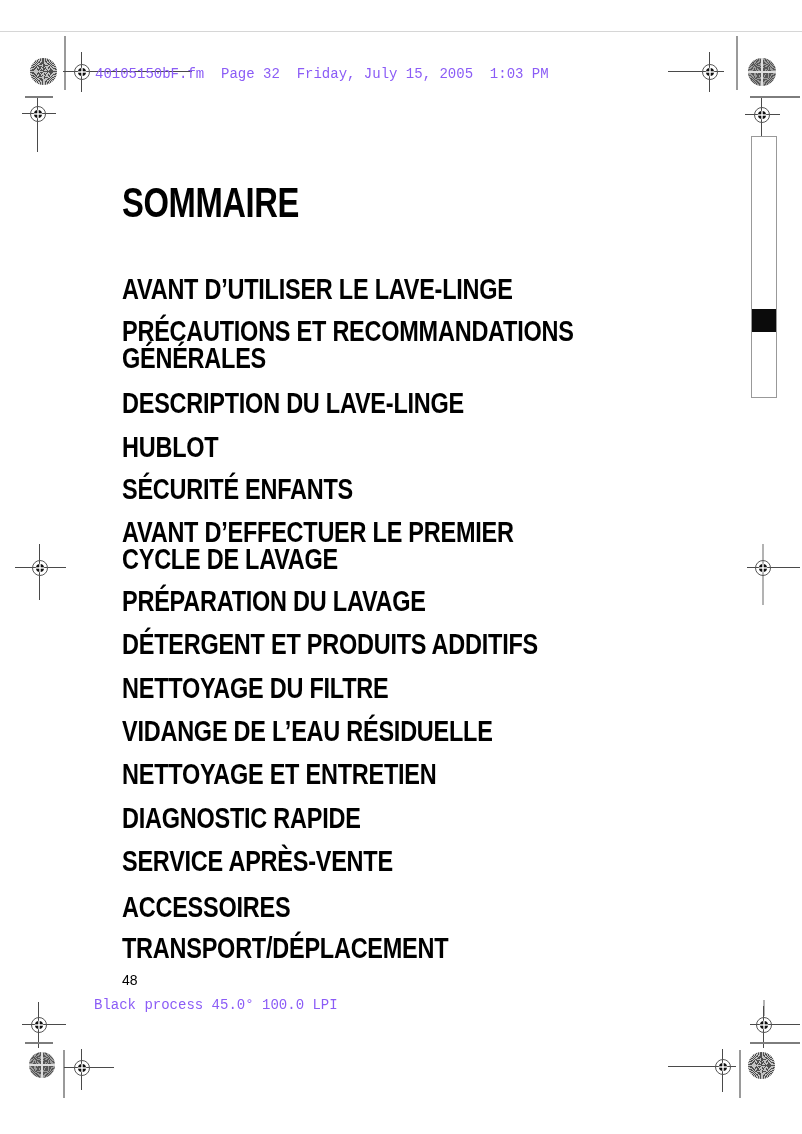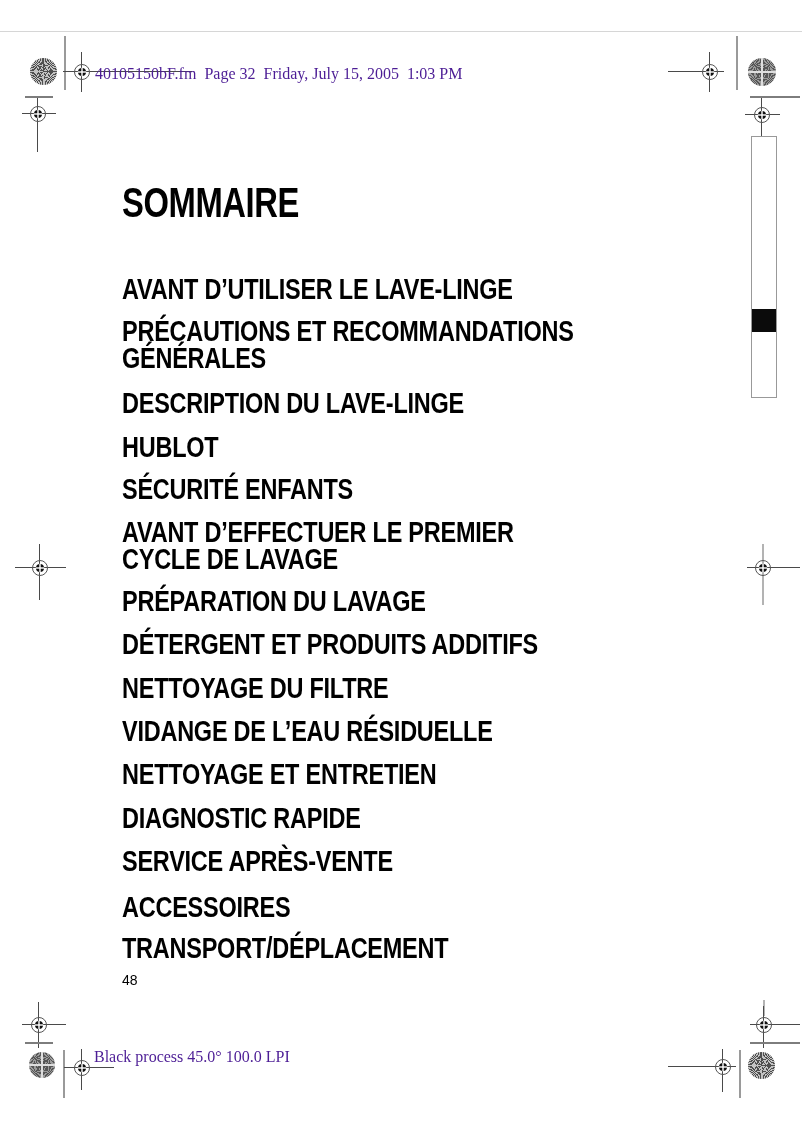--- a/index.html
+++ b/index.html
@@ -18,22 +18,22 @@
   .regmark{position:absolute;width:20px;height:20px;}
   
   .dot{position:absolute;border-radius:50%;}
   .sunburst{background:repeating-conic-gradient(#4f4f4f 0deg 4deg,#c3c3c3 4deg 8deg);}
   .crossdot{background:repeating-conic-gradient(#565656 0deg 3.5deg,#9b9b9b 3.5deg 7deg);}
   .crossdot::before,.crossdot::after{content:"";position:absolute;background:#dedede;}
   .crossdot::before{left:0;right:0;top:50%;height:2px;margin-top:-1px;}
   .crossdot::after{top:0;bottom:0;left:50%;width:2px;margin-left:-1px;}
   
   .slug{
-    position:absolute;font-family:Liberation Serif, serif;font-size:16px;
-    line-height:14px;color:#4c1d95;white-space:pre;
+    position:absolute;font-family:Liberation Mono, monospace;font-size:14px;
+    line-height:14px;color:#8b5cf6;white-space:pre;
   }
   
   .colorbar{
     position:absolute;left:751px;top:136px;width:26px;height:262px;
     background:#fff;border:1px solid #999;box-sizing:border-box;
   }
   .colorbar .black{position:absolute;left:0;right:0;top:172px;height:23px;background:#0b0b0b;}
   
   .doc-title{
     position:absolute;left:122px;top:181px;font-size:42px;font-weight:bold;
@@ -151,21 +151,21 @@
 <div class="hline" style="left:64px;top:1067px;width:50px;"></div>
 <div class="vline" style="left:81px;top:1049px;height:41px;"></div>
 <div class="regmark" style="left:72px;top:1058px;">
   <svg width="20" height="20" viewBox="0 0 20 20">
       <circle cx="10" cy="10" r="7.5" fill="none" stroke="#555" stroke-width="1"></circle>
       <circle cx="10" cy="10" r="4" fill="#111"></circle>
       <line x1="10" y1="5.8" x2="10" y2="14.2" stroke="#fff" stroke-width="1.4"></line>
       <line x1="5.8" y1="10" x2="14.2" y2="10" stroke="#fff" stroke-width="1.4"></line>
     </svg>
 </div>
-<div class="slug" style="left:94px;top:1050px;">Black process 45.0° 100.0 LPI</div>
+<div class="slug" style="left:94px;top:998px;">Black process 45.0° 100.0 LPI</div>
 
 <div class="grayv" style="left:763px;top:1000px;height:16px;"></div>
 <div class="hline" style="left:750px;top:1024px;width:50px;"></div>
 <div class="vline" style="left:763px;top:1006px;height:42px;"></div>
 <div class="regmark" style="left:754px;top:1015px;">
   <svg width="20" height="20" viewBox="0 0 20 20">
       <circle cx="10" cy="10" r="7.5" fill="none" stroke="#555" stroke-width="1"></circle>
       <circle cx="10" cy="10" r="4" fill="#111"></circle>
       <line x1="10" y1="5.8" x2="10" y2="14.2" stroke="#fff" stroke-width="1.4"></line>
       <line x1="5.8" y1="10" x2="14.2" y2="10" stroke="#fff" stroke-width="1.4"></line>

